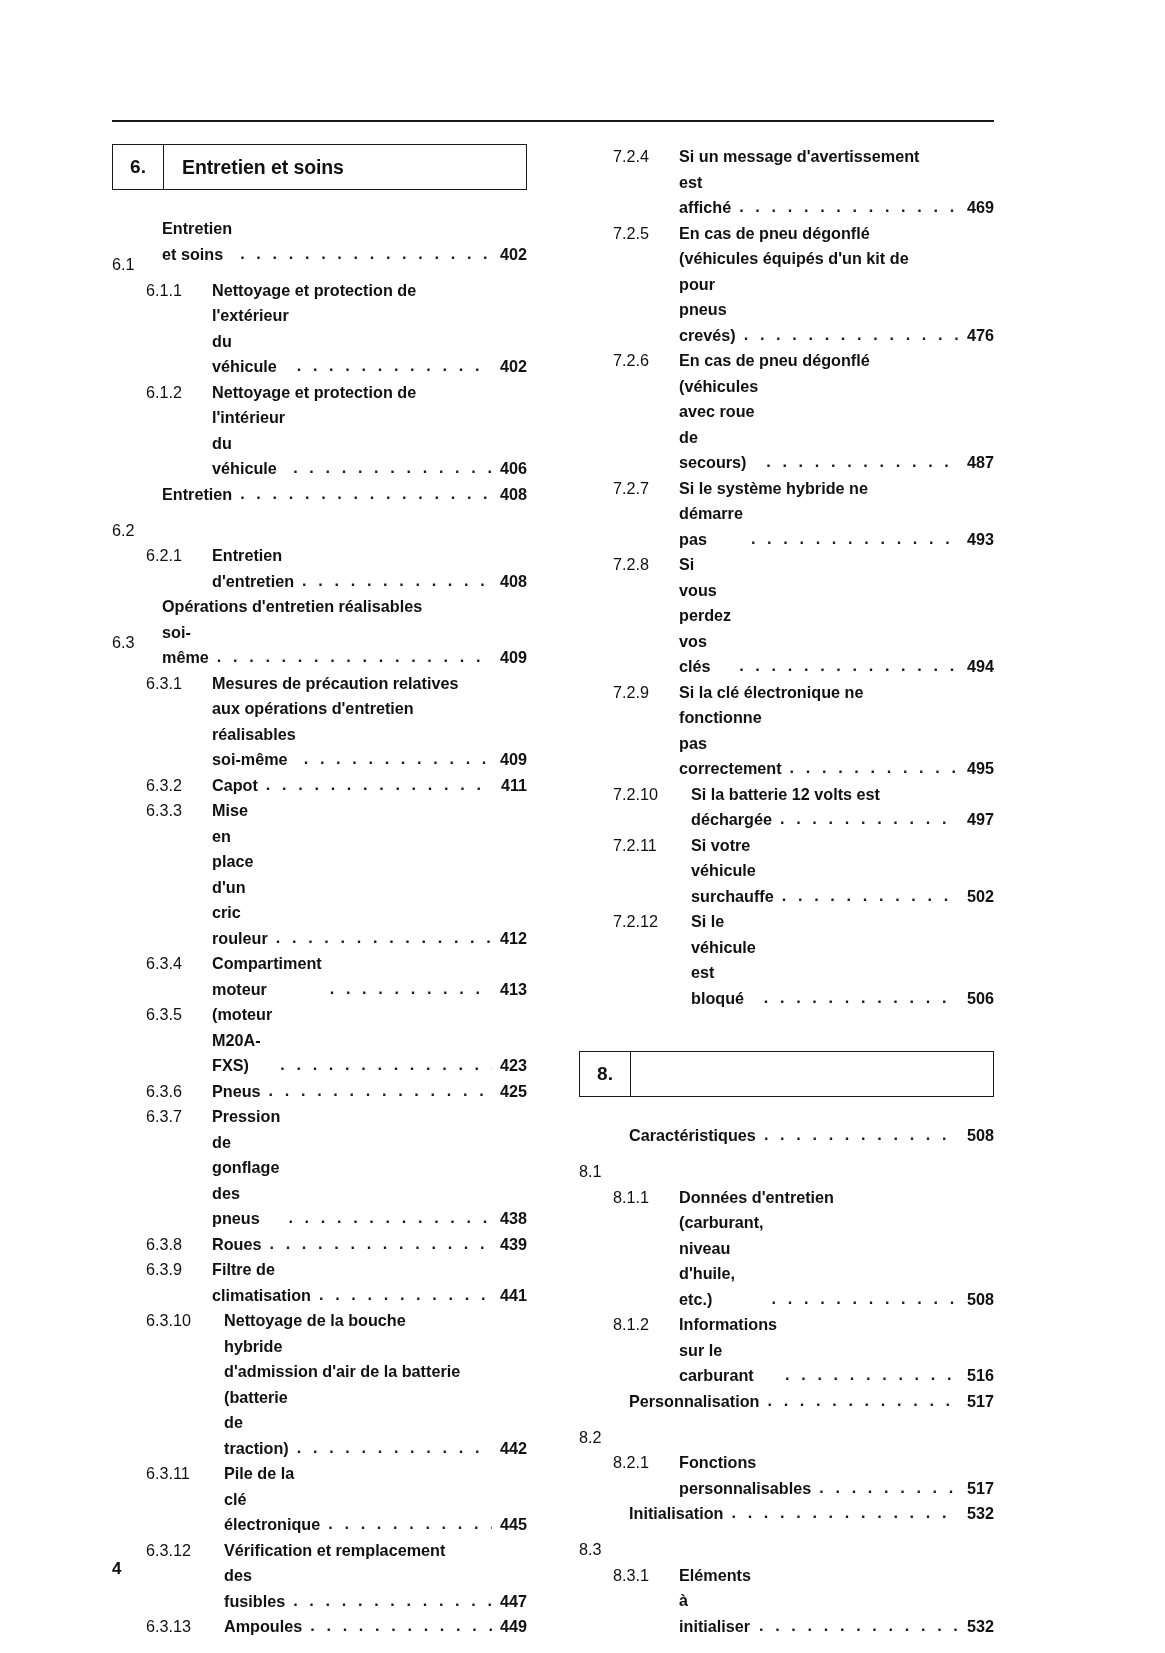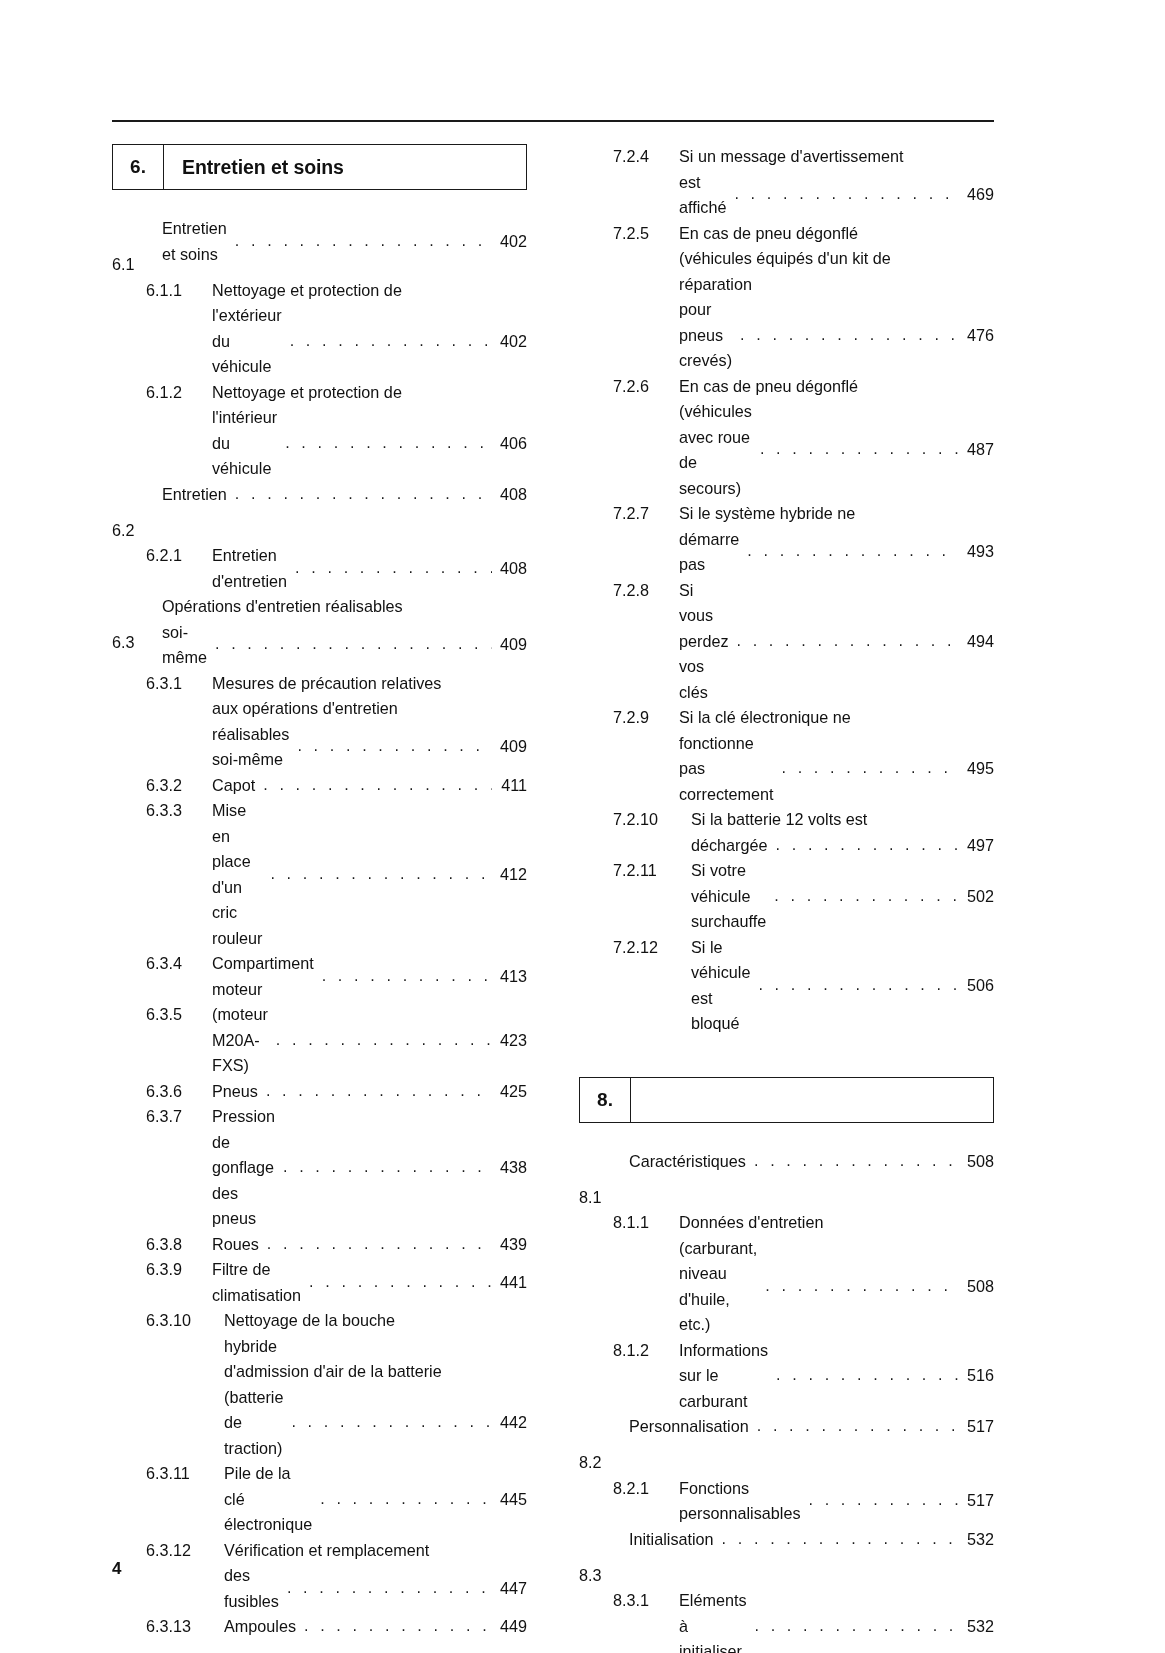--- a/index.html
+++ b/index.html
@@ -101,22 +101,23 @@
   .entry.lvl2 { padding-left: 34px; }
   .entry.lvl2 .num { width: 50px; flex: 0 0 50px; }
   .entry.lvl2.wide .num { width: 62px; flex: 0 0 62px; }
 
   .entry .body {
     flex: 1 1 auto;
     min-width: 0;
   }
   .line {
     display: flex;
-    align-items: center;
+    align-items: flex-end;
     width: 100%;
+    font-weight: bold;
   }
   .line .txt {
     flex: 0 1 auto;
     white-space: pre-wrap;
   }
   .line .dots {
     flex: 1 1 auto;
     overflow: hidden;
     white-space: nowrap;
     margin: 0 5px 0 8px;
@@ -406,23 +407,20 @@
           </div>
           <div class="entry lvl2">
             <span class="num">7.2.5</span>
             <div class="body">
               <div class="line cont nodots">
                 <span class="txt">En cas de pneu dégonflé</span>
               </div>
               <div class="line cont nodots">
                 <span class="txt">(véhicules équipés d'un kit de</span>
               </div>
-              <div class="line cont nodots">
-                <span class="txt">réparation</span>
-              </div>
               <div class="line">
                 <span class="txt">pour pneus crevés)</span>
                 <span class="dots">. . . . . . . . . . . . . . . . . . . . . . . . . . . . . . . . . . . . . . . . . . . . . . . . . . . . . . . . . . . . </span>
                 <span class="pg">476</span>
               </div>
             </div>
           </div>
           <div class="entry lvl2">
             <span class="num">7.2.6</span>
             <div class="body">

